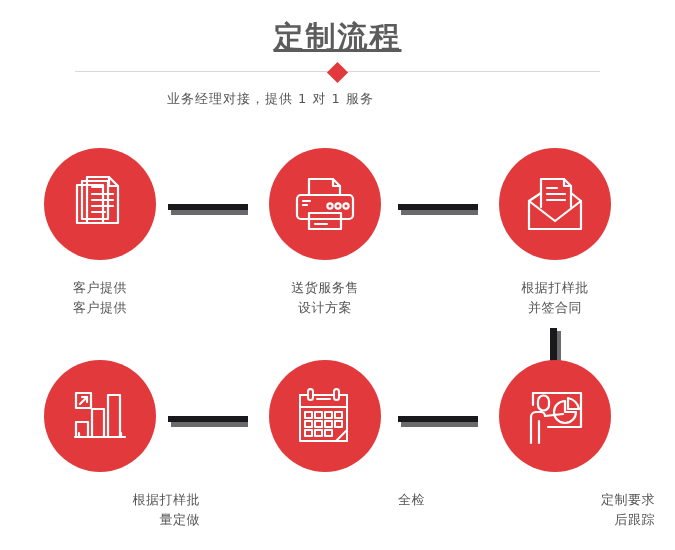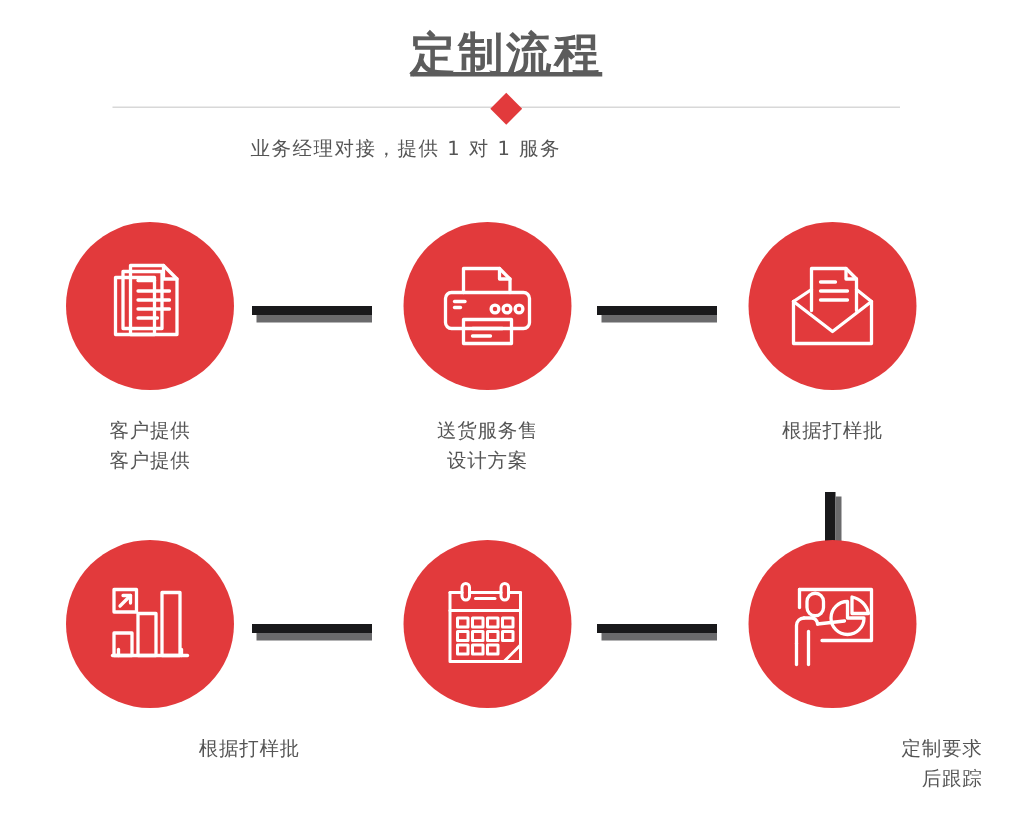--- a/index.html
+++ b/index.html
@@ -178,20 +178,21 @@
             <line x1="23" y1="21" x2="41" y2="21"></line>
             <line x1="23" y1="27" x2="41" y2="27"></line>
             <path d="M5 28 v28 h52 v-28 l-10 -8"></path>
             <path d="M17 20 l-12 8"></path>
             <path d="M5 28 l26 20 l26 -20"></path>
           </svg>
         </span>
       </div>
       <div class="caption">
         <span class="ln">根据打样批</span>
+        <span class="ln">并签合同</span>
       </div>
     </div>
 
     <div class="step col0 row1">
       <div class="circle">
         <span>
           <svg width="58" height="58" viewBox="0 0 58 58" fill="none" stroke="#ffffff" stroke-width="2.2" stroke-linejoin="round" stroke-linecap="round">
             <path d="M4 50 h50"></path>
             <path d="M8 50 v-4"></path>
             <path d="M50 50 v-4"></path>
@@ -199,20 +200,21 @@
             <rect x="21" y="22" width="12" height="28"></rect>
             <rect x="37" y="8" width="12" height="42"></rect>
             <rect x="5" y="6" width="15" height="15"></rect>
             <path d="M9 17 l7 -7"></path>
             <path d="M11 10 h5 v5"></path>
           </svg>
         </span>
       </div>
       <div class="caption">
         <span class="ln">根据打样批</span>
+        <span class="ln">量定做</span>
       </div>
     </div>
 
     <div class="step col1 row1">
       <div class="circle">
         <span>
           <svg width="58" height="58" viewBox="0 0 58 58" fill="none" stroke="#ffffff" stroke-width="2" stroke-linejoin="round" stroke-linecap="round">
             <rect x="12" y="2" width="5" height="11" rx="2.5"></rect>
             <rect x="38" y="2" width="5" height="11" rx="2.5"></rect>
             <path d="M4 8 h8"></path>
@@ -230,20 +232,21 @@
             <rect x="29" y="34" width="7" height="6"></rect>
             <rect x="39" y="34" width="7" height="6"></rect>
             <rect x="9" y="43" width="7" height="6"></rect>
             <rect x="19" y="43" width="7" height="6"></rect>
             <rect x="29" y="43" width="7" height="6"></rect>
             <path d="M40 54 l11 -11 v11 z"></path>
           </svg>
         </span>
       </div>
       <div class="caption">
+        <span class="ln">全检</span>
       </div>
     </div>
 
     <div class="step col2 row1">
       <div class="circle">
         <span>
           <svg width="60" height="58" viewBox="0 0 60 58" fill="none" stroke="#ffffff" stroke-width="2.2" stroke-linejoin="round" stroke-linecap="round">
             <path d="M8 6 h48 v34 h-33"></path>
             <path d="M8 6 v12"></path>
             <path d="M40 14 a11 11 0 1 0 11 11 h-11 z"></path>

